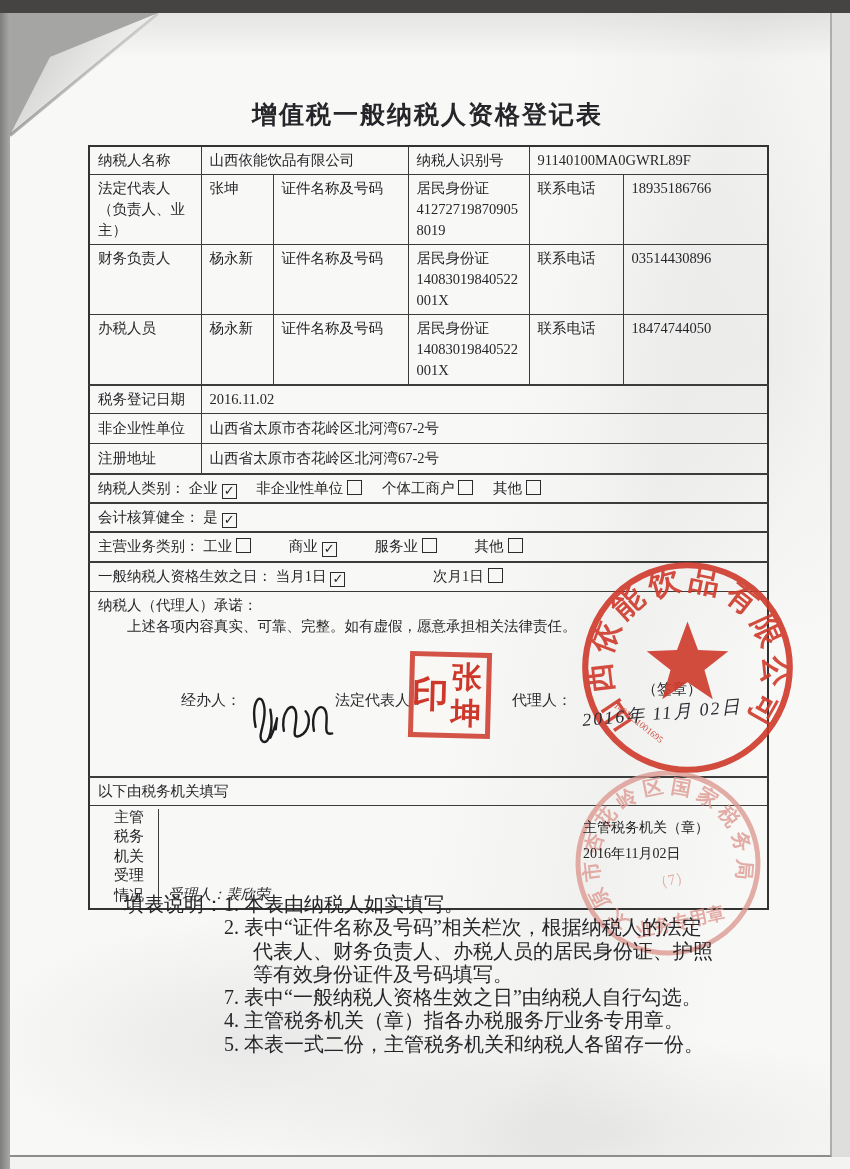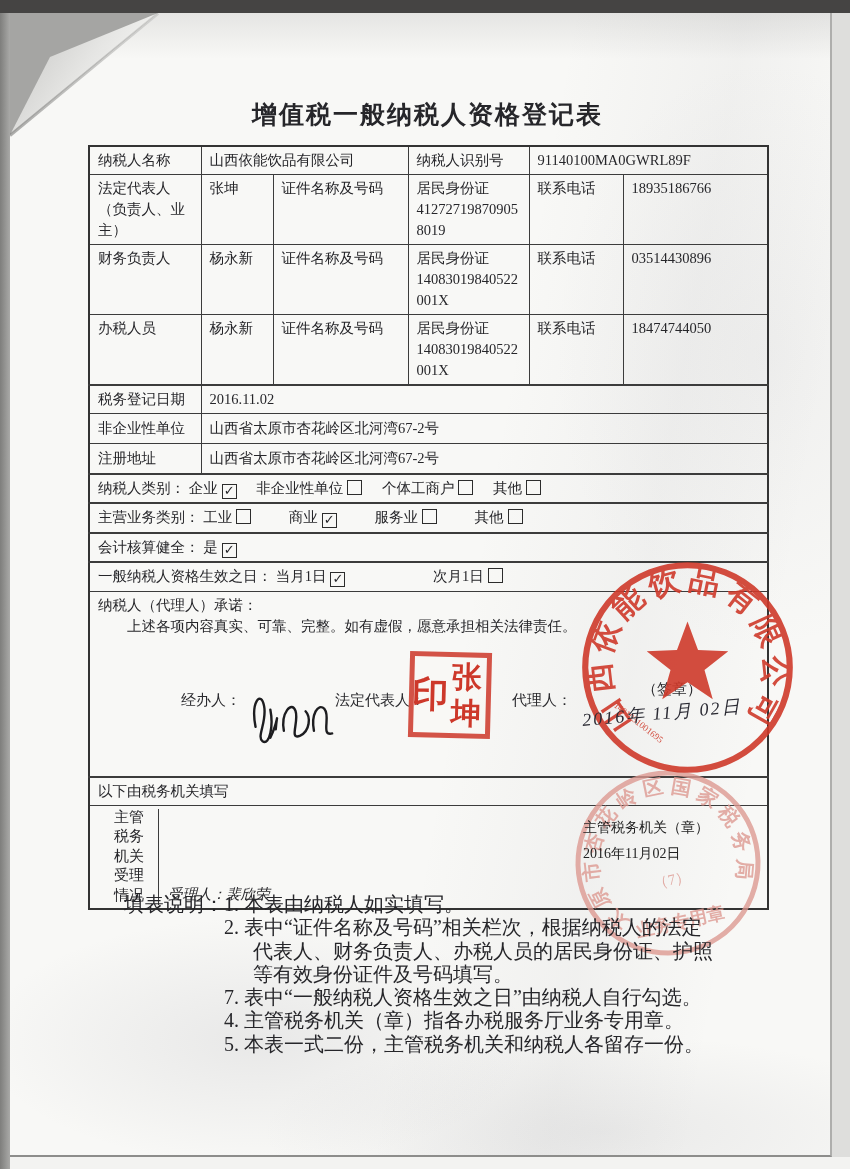--- a/index.html
+++ b/index.html
@@ -150,33 +150,33 @@
     </tr>
     <tr class="thick" style="height:27px">
       <td class="choice" colspan="6">
         <span class="clabel">纳税人类别：</span>
         <span class="opt"><span>企业</span><span class="cbx">✓</span></span>
         <span class="opt"><span>非企业性单位</span><span class="cbx"></span></span>
         <span class="opt"><span>个体工商户</span><span class="cbx"></span></span>
         <span class="opt"><span>其他</span><span class="cbx"></span></span>
       </td>
     </tr>
+    <tr class="thick" style="height:27px">
+      <td class="choice" colspan="6">
+        <span class="clabel">会计核算健全：</span>
+        <span class="opt"><span>是</span><span class="cbx">✓</span></span>
+      </td>
+    </tr>
     <tr class="thick row-business" style="height:30px">
       <td class="choice" colspan="6">
         <span class="clabel">主营业务类别：</span>
         <span class="opt"><span>工业</span><span class="cbx"></span></span>
         <span class="opt"><span>商业</span><span class="cbx">✓</span></span>
         <span class="opt"><span>服务业</span><span class="cbx"></span></span>
         <span class="opt"><span>其他</span><span class="cbx"></span></span>
-      </td>
-    </tr>
-    <tr class="thick" style="height:27px">
-      <td class="choice" colspan="6">
-        <span class="clabel">会计核算健全：</span>
-        <span class="opt"><span>是</span><span class="cbx">✓</span></span>
       </td>
     </tr>
     <tr class="thick row-effective" style="height:30px">
       <td class="choice" colspan="6">
         <span class="clabel">一般纳税人资格生效之日：</span>
         <span class="opt"><span>当月1日</span><span class="cbx">✓</span></span>
         <span class="opt"><span>次月1日</span><span class="cbx"></span></span>
       </td>
     </tr>
     <tr style="height:185px">

